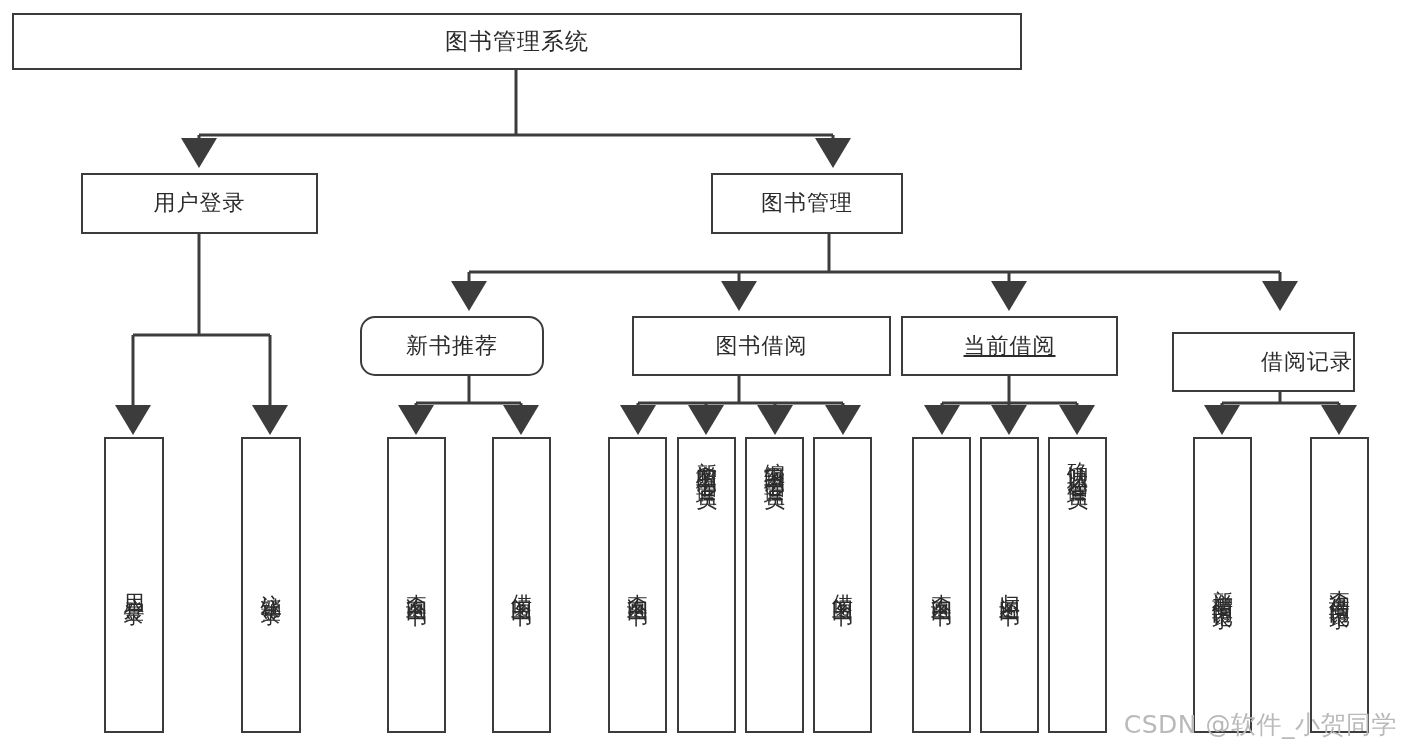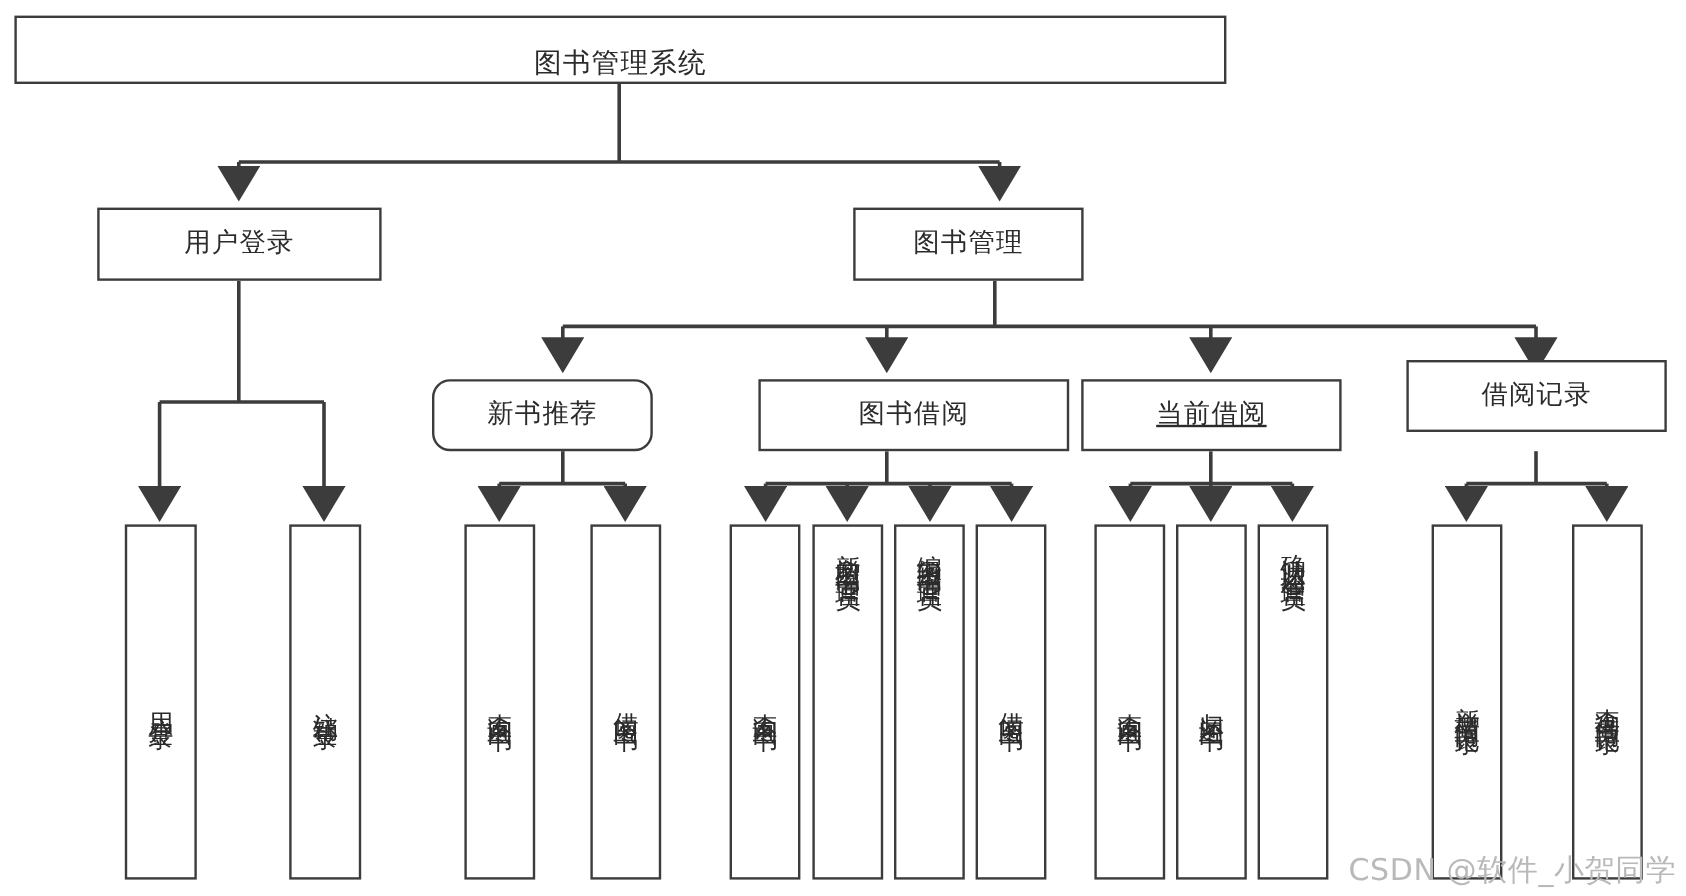--- a/index.html
+++ b/index.html
@@ -35,21 +35,20 @@
     justify-content: center;
     color: #2b2b2b;
   }
   .node.horiz {
     font-size: 22px;
     letter-spacing: 1px;
     line-height: 1.2;
   }
   .node.root {
     font-size: 23px;
-    align-items: flex-end;
   }
   .node.vert {
     writing-mode: vertical-rl;
     text-orientation: upright;
     font-size: 21px;
     letter-spacing: 4px;
     line-height: 1.05;
     padding: 6px 0;
     align-items: center;
     justify-content: center;
@@ -147,21 +146,21 @@
   </div>
 
   <div class="node horiz" style="left:632px; top:316px; width:259px; height:60px;">
     <span class="lbl">图书借阅</span>
   </div>
 
   <div class="node horiz" style="left:901px; top:316px; width:217px; height:60px;text-decoration:underline;">
     <span class="lbl">当前借阅</span>
   </div>
 
-  <div class="node horiz" style="left:1172px; top:300px; width:217px; height:60px;">
+  <div class="node horiz" style="left:1172px; top:332px; width:183px; height:60px;justify-content:flex-end;">
     <span class="lbl">借阅记录</span>
   </div>
 
   <div class="node vert" style="left:104px; top:437px; width:60px; height:296px;">
     <span class="lbl">用户登录</span>
   </div>
 
   <div class="node vert" style="left:241px; top:437px; width:60px; height:296px;">
     <span class="lbl">注销登录</span>
   </div>

